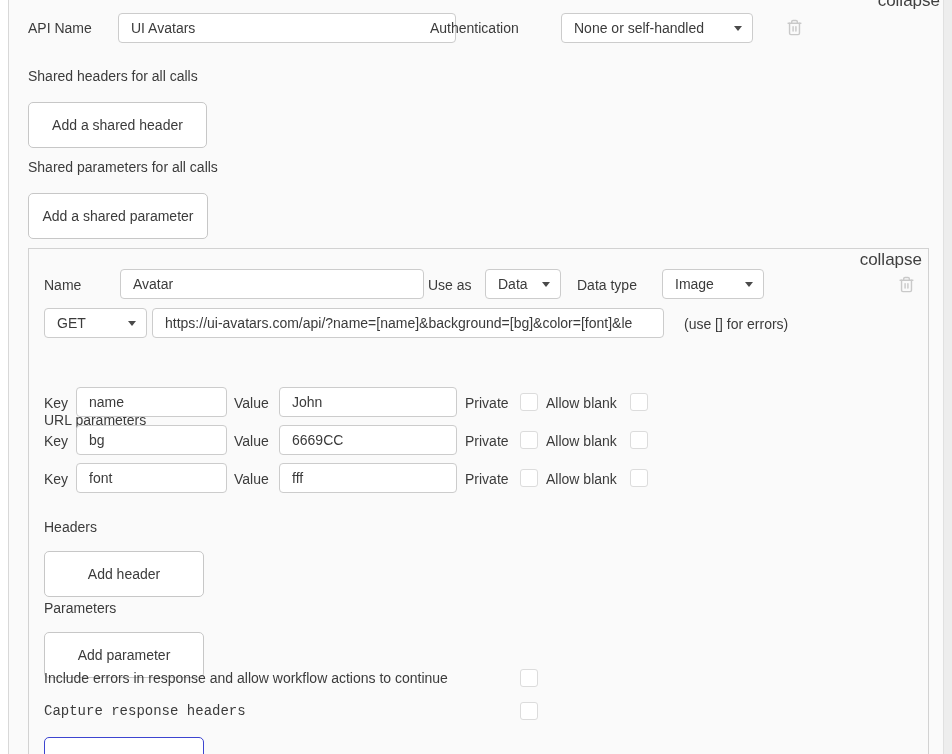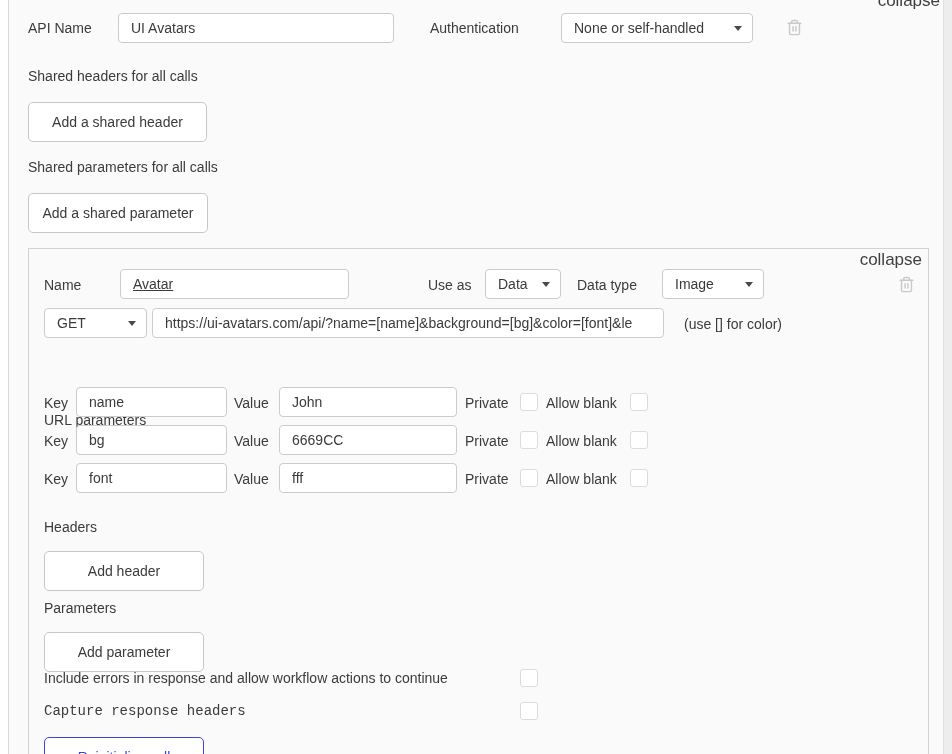--- a/index.html
+++ b/index.html
@@ -10,21 +10,21 @@
   .collapse-link{font-size:17px;color:#3f3f3f;cursor:pointer;white-space:nowrap;}
   .tinput{position:absolute;height:30px;box-sizing:border-box;background:#ffffff;border:1px solid #cccccc;
           border-radius:4px;padding:0 12px;font-family:inherit;font-size:14px;color:#3b3b3b;outline:none;
           white-space:nowrap;overflow:hidden;text-overflow:clip;}
   .dropdown{position:absolute;height:30px;box-sizing:border-box;background:#ffffff;border:1px solid #cccccc;
             border-radius:4px;display:flex;align-items:center;justify-content:space-between;
             padding:0 10px 0 12px;cursor:pointer;}
   .dropdown .dd-text{font-size:14px;color:#3b3b3b;white-space:nowrap;overflow:hidden;}
   .caret{width:0;height:0;border-left:4px solid transparent;border-right:4px solid transparent;
          border-top:5px solid #4a4a4a;margin-left:8px;flex:none;}
-  .btn{position:absolute;height:40px;box-sizing:border-box;background:#ffffff;border:1px solid #c7c7c7;
+  .btn{position:absolute;height:46px;box-sizing:border-box;background:#ffffff;border:1px solid #c7c7c7;
        border-radius:5px;display:flex;align-items:center;justify-content:center;font-size:14px;
        color:#3b3b3b;cursor:pointer;white-space:nowrap;}
   .btn-primary{border-color:#3d45d0;color:#3d45d0;}
   .checkbox{position:absolute;width:18px;height:18px;box-sizing:border-box;background:#ffffff;
             border:1px solid #dcdcdc;border-radius:3px;cursor:pointer;}
   .panel{position:absolute;left:28px;top:248px;width:901px;height:520px;box-sizing:border-box;
          border:1px solid #d2d2d2;background:transparent;}
   .trash{cursor:pointer;}
   .left-rail{position:absolute;left:0;top:0;width:8px;height:754px;background:#ffffff;border-right:1px solid #d8d8d8;}
   .right-strip{position:absolute;right:0;top:0;width:8px;height:754px;background:#ededed;border-left:1px solid #e0e0e0;}
@@ -33,21 +33,21 @@
 <body>
 
 <div class="page">
 
   <div class="left-rail"></div>
   <div class="right-strip"></div>
 
   <div class="abs collapse-link" style="top:-9px;right:12px;">collapse</div>
 
   <div class="abs label" style="left:28px;top:20px;">API Name</div>
-  <input class="tinput" style="left: 118px; top: 13px; width: 276px;" value="UI Avatars">
+  <input class="tinput" style="left: 118px; top: 13px; width: 338px;" value="UI Avatars">
   <div class="abs label" style="left:430px;top:20px;">Authentication</div>
   <div class="dropdown" style="left:561px;top:13px;width:192px;">
     <span class="dd-text">None or self-handled</span>
     <span class="caret"></span>
   </div>
   <svg class="abs trash" style="left:786px;top:19px;" width="17" height="17" viewBox="0 0 24 24" fill="none" stroke="#c9c9c9" stroke-width="2" stroke-linecap="round" stroke-linejoin="round">
     <polyline points="3 6 5 6 21 6"></polyline>
     <path d="M19 6v14a2 2 0 0 1-2 2H7a2 2 0 0 1-2-2V6"></path>
     <path d="M8 6V4a2 2 0 0 1 2-2h4a2 2 0 0 1 2 2v2"></path>
     <line x1="10" y1="11" x2="10" y2="17"></line>
@@ -58,21 +58,21 @@
   <div class="btn" style="left:28px;top:102px;width:179px;">Add a shared header</div>
 
   <div class="abs label" style="left:28px;top:159px;">Shared parameters for all calls</div>
   <div class="btn" style="left:28px;top:193px;width:180px;">Add a shared parameter</div>
 
   <div class="panel"></div>
 
   <div class="abs collapse-link" style="top:250px;right:30px;">collapse</div>
 
   <div class="abs label" style="left:44px;top:277px;">Name</div>
-  <input class="tinput" style="left: 120px; top: 269px; width: 229px; text-decoration: underline;" value="Avatar">
+  <input class="tinput" style="left: 120px; top: 269px; width: 304px;" value="Avatar">
   <div class="abs label" style="left:428px;top:277px;">Use as</div>
   <div class="dropdown" style="left:485px;top:269px;width:76px;">
     <span class="dd-text">Data</span>
     <span class="caret"></span>
   </div>
   <div class="abs label" style="left:577px;top:277px;">Data type</div>
   <div class="dropdown" style="left:662px;top:269px;width:102px;">
     <span class="dd-text">Image</span>
     <span class="caret"></span>
   </div>
@@ -82,21 +82,21 @@
     <path d="M8 6V4a2 2 0 0 1 2-2h4a2 2 0 0 1 2 2v2"></path>
     <line x1="10" y1="11" x2="10" y2="17"></line>
     <line x1="14" y1="11" x2="14" y2="17"></line>
   </svg>
 
   <div class="dropdown" style="left:44px;top:308px;width:103px;">
     <span class="dd-text">GET</span>
     <span class="caret"></span>
   </div>
   <input class="tinput" style="left: 152px; top: 308px; width: 512px;" value="https://ui-avatars.com/api/?name=[name]&amp;background=[bg]&amp;color=[font]&amp;le">
-  <div class="abs label" style="left:684px;top:316px;">(use [] for color)</div>
+  <div class="abs label" style="left:684px;top:316px;">(use [] for errors)</div>
 
   <div class="abs label" style="left:44px;top:364px;margin-top:48px;">URL parameters</div>
 
   <div class="abs label" style="left:44px;top:395px;">Key</div>
   <input class="tinput" style="left: 76px; top: 387px; width: 151px;" value="name">
   <div class="abs label" style="left:234px;top:395px;">Value</div>
   <input class="tinput" style="left: 279px; top: 387px; width: 178px;" value="John">
   <div class="abs label" style="left:465px;top:395px;">Private</div>
   <div class="checkbox" style="left:520px;top:393px;"></div>
   <div class="abs label" style="left:546px;top:395px;">Allow blank</div>

